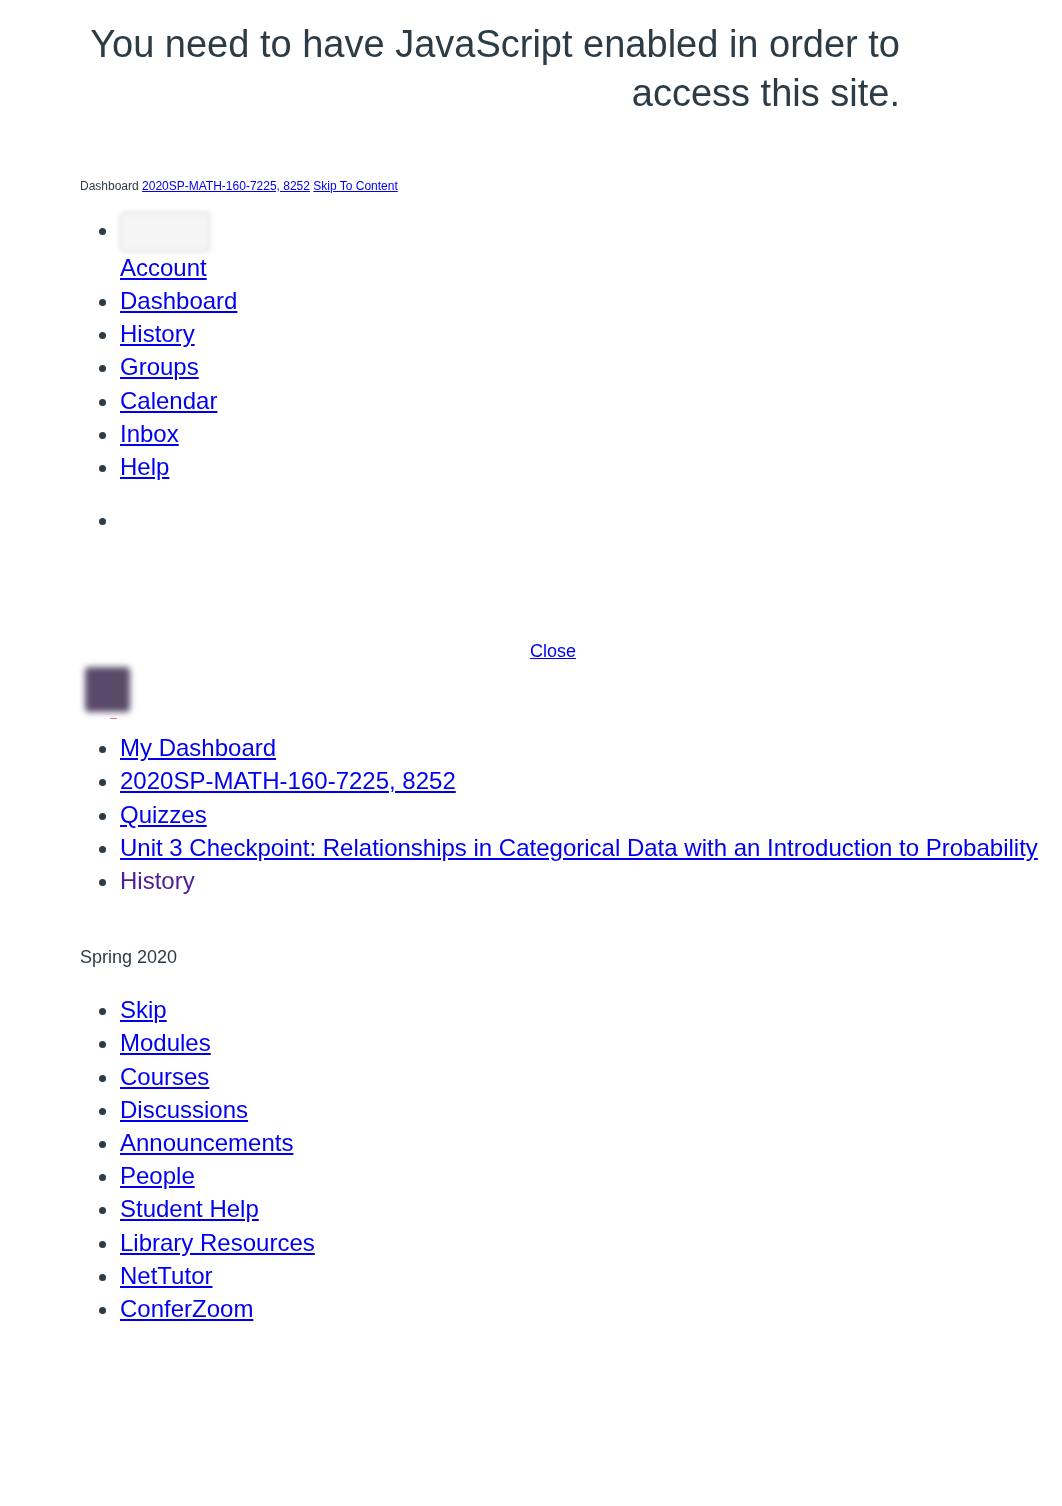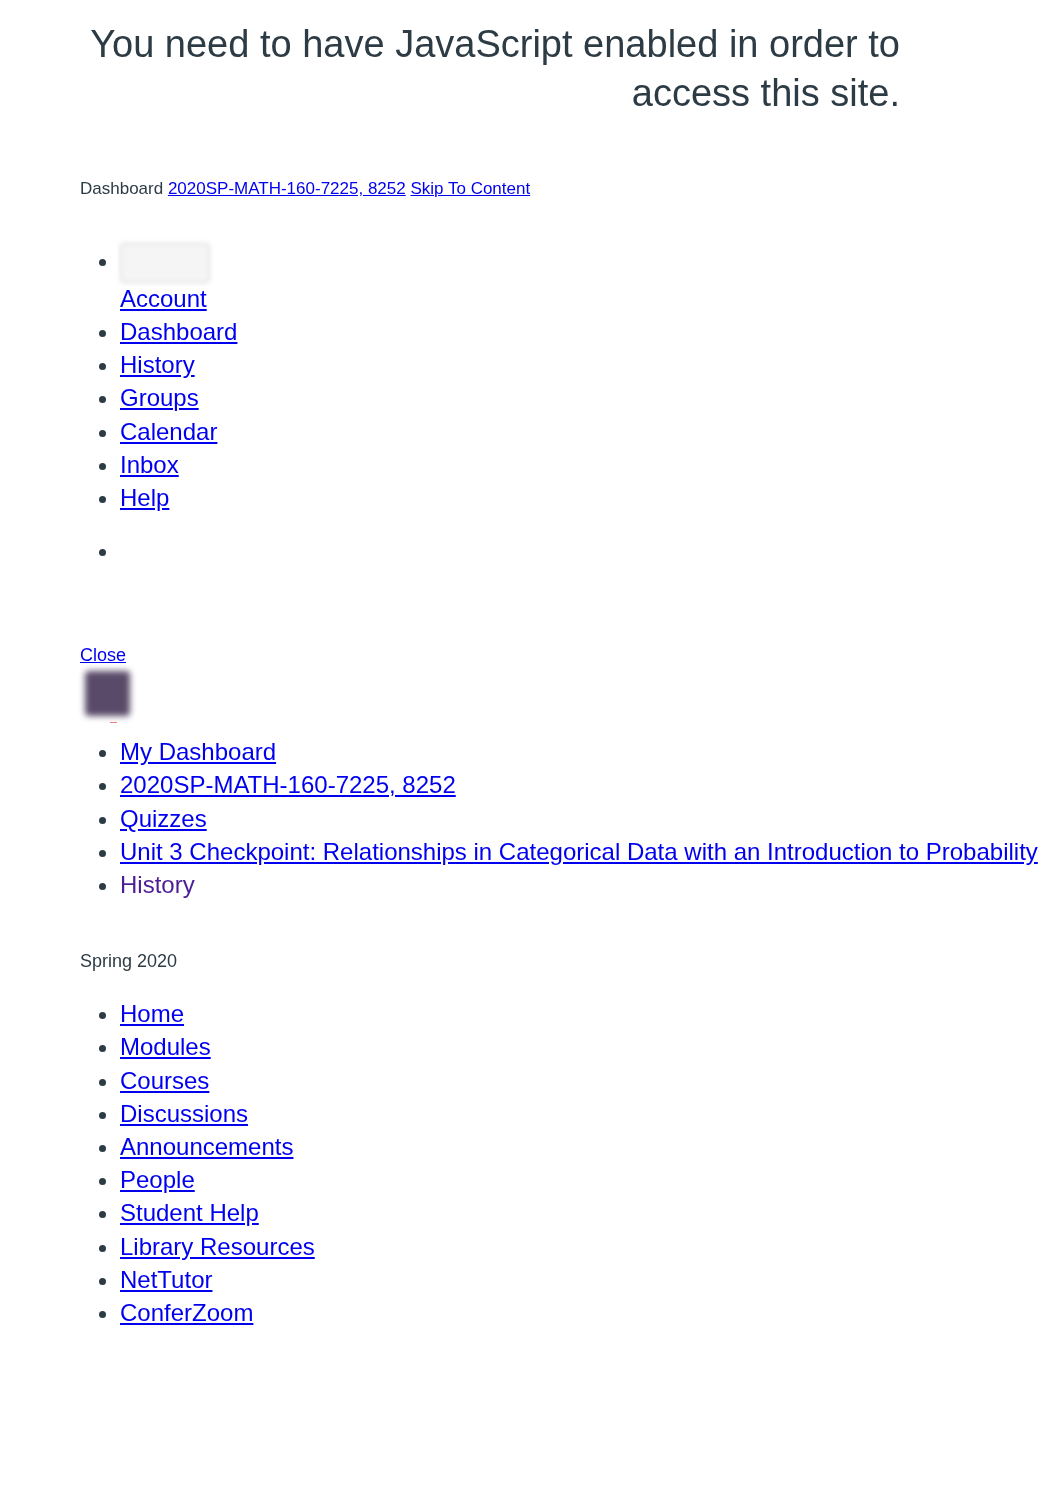--- a/index.html
+++ b/index.html
@@ -15,22 +15,22 @@
     }
     h1 {
       font-size: 38px;
       font-weight: normal;
       line-height: 1.3;
       margin-bottom: 60px;
       max-width: 820px;
       text-align: right;
     }
     .breadcrumb-line {
-      font-size: 17px;
-      margin-bottom: 43px;
+      font-size: 12px;
+      margin-bottom: 18px;
     }
     .breadcrumb-line a {
       color: #0000EE;
       text-decoration: underline;
     }
     .breadcrumb-line span.plain {
       color: #2d3b45;
     }
     ul {
       list-style-type: disc;
@@ -53,23 +53,23 @@
       display: inline-block;
       width: 90px;
       height: 40px;
       background: #f5f5f5;
       border: 1px solid #ccc;
       border-radius: 4px;
       vertical-align: middle;
       filter: blur(2px);
     }
     .close-row {
-      text-align: left;
+      text-align: center;
       padding-right: 36px;
-      margin-top: 78px;
+      margin-top: 105px;
       margin-bottom: 5px;
     }
     .close-row a {
       color: #0000EE;
       text-decoration: underline;
       font-size: 18px;
     }
     .avatar-block {
       margin-bottom: 10px;
     }
@@ -133,21 +133,21 @@
   <li><a href="#">My Dashboard</a></li>
   <li><a href="#">2020SP-MATH-160-7225, 8252</a></li>
   <li><a href="#">Quizzes</a></li>
   <li><a href="#">Unit 3 Checkpoint: Relationships in Categorical Data with an Introduction to Probability</a></li>
   <li><span class="plain">History</span></li>
 </ul>
 
 <div class="term-label">Spring 2020</div>
 
 <ul class="course-nav">
-  <li><a href="#">Home</a></li>
+  <li><a href="#">Skip</a></li>
   <li><a href="#">Modules</a></li>
   <li><a href="#">Courses</a></li>
   <li><a href="#">Discussions</a></li>
   <li><a href="#">Announcements</a></li>
   <li><a href="#">People</a></li>
   <li><a href="#">Student Help</a></li>
   <li><a href="#">Library Resources</a></li>
   <li><a href="#">NetTutor</a></li>
   <li><a href="#">ConferZoom</a></li>
 </ul>

